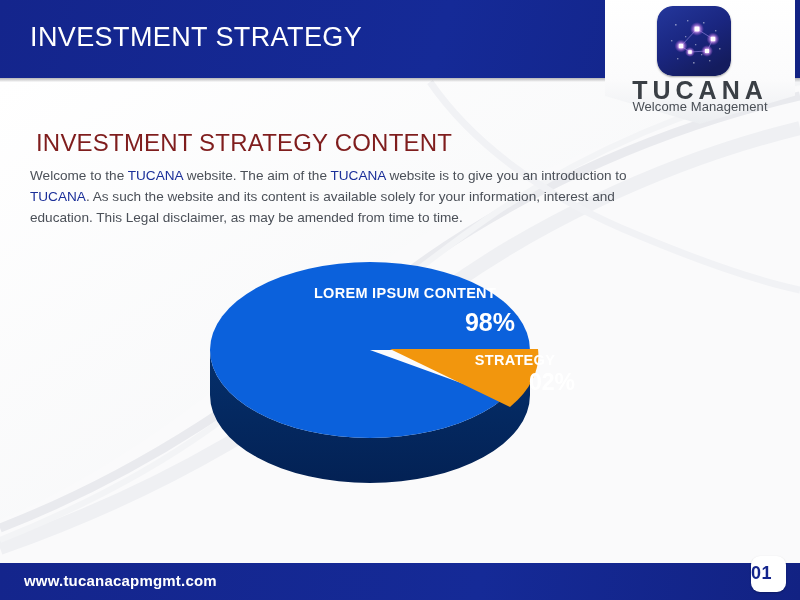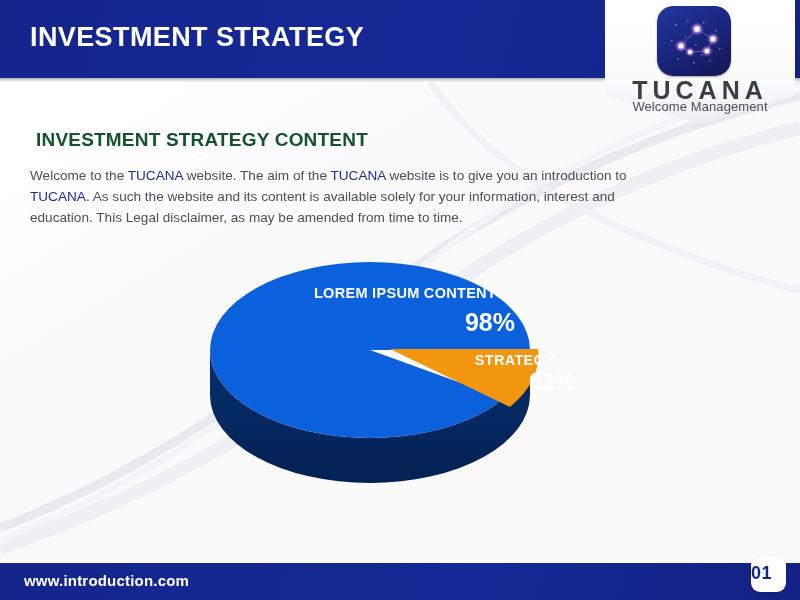--- a/index.html
+++ b/index.html
@@ -42,21 +42,21 @@
   .header-shadow {
     position: absolute;
     left: 0; top: 78px;
     width: 800px; height: 4px;
     background: linear-gradient(to bottom, rgba(120,120,125,0.55), rgba(170,170,175,0.05));
   }
   .header-title {
     position: absolute;
     left: 30px; top: 22px;
     font-size: 27px;
-    font-weight: bold;
+    font-weight: normal;
     color: #ffffff;
     letter-spacing: 0.4px;
     white-space: nowrap;
   }
 
   
   .logo-badge {
     position: absolute;
     left: 605px; top: -4px;
     width: 190px; height: 128px;
@@ -92,23 +92,23 @@
     font-size: 13px;
     color: #4a4f56;
     letter-spacing: 0.1px;
     white-space: nowrap;
   }
 
   
   .content-heading {
     position: absolute;
     left: 36px; top: 129px;
-    font-size: 19px;
-    font-weight: bold;
-    color: #14532d;
+    font-size: 24px;
+    font-weight: normal;
+    color: #7f1d1d;
     letter-spacing: 0.2px;
     white-space: nowrap;
   }
   .content-paragraph {
     position: absolute;
     left: 30px; top: 165px;
     width: 610px;
     font-size: 13.6px;
     line-height: 21px;
     color: #4b5058;
@@ -310,17 +310,17 @@
       <path d="M200,104 L348,104 A164,92 0 0 1 320,162 Z" fill="#f2960d"></path>
     </svg>
   </div>
 
   <div class="pie-label-main">LOREM IPSUM CONTENT</div>
   <div class="pie-value-main">98%</div>
   <div class="pie-label-small">STRATEGY</div>
   <div class="pie-value-small">02%</div>
 
   <div class="footer-bar"></div>
-  <div class="footer-url">www.introduction.com</div>
+  <div class="footer-url">www.tucanacapmgmt.com</div>
   <div class="page-badge"></div>
   <div class="page-badge-num">01</div>
 
 </div>
 
 </body></html>

